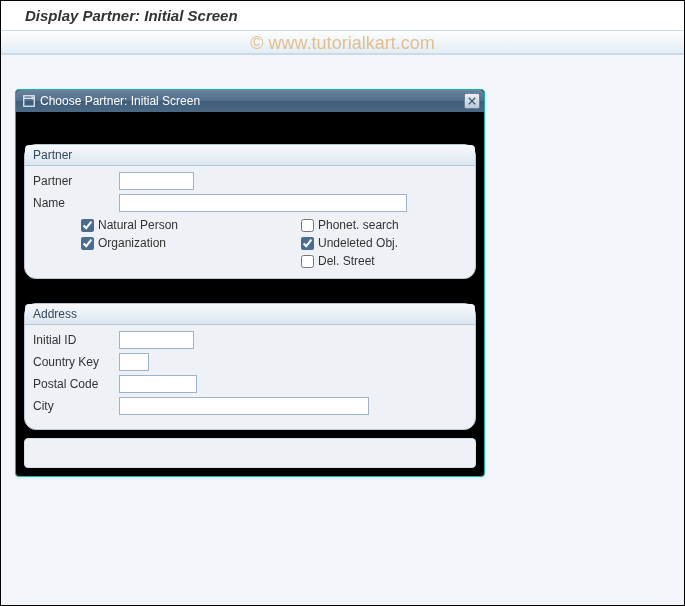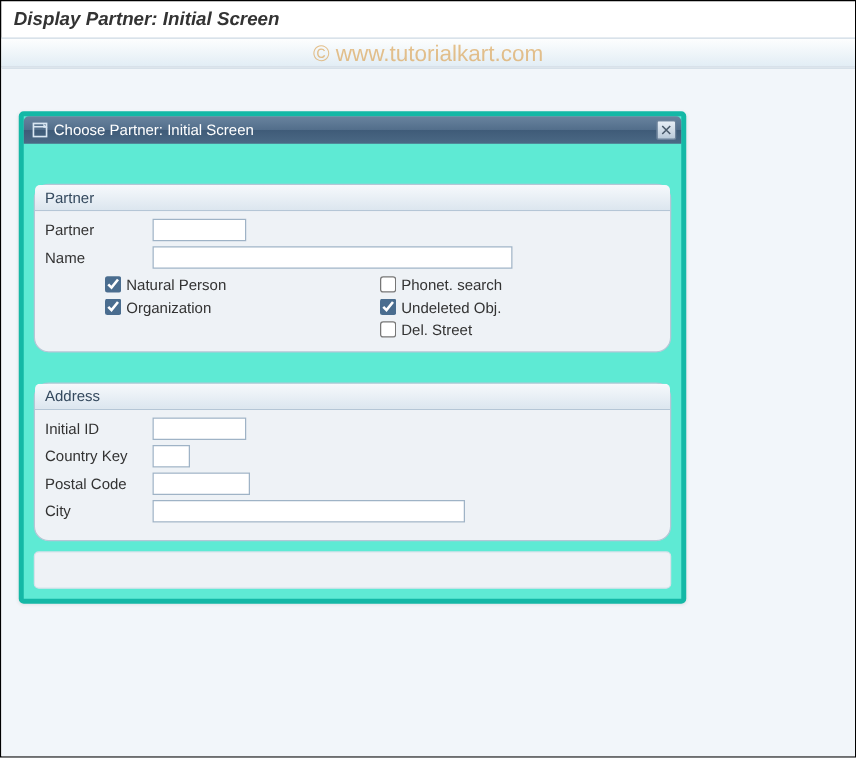--- a/index.html
+++ b/index.html
@@ -10,21 +10,21 @@
     width: 685px;
     height: 606px;
     border: 1px solid #000;
     position: relative;
     overflow: hidden;
   }
   .page-title {
     font-style: italic;
     font-weight: bold;
     font-size: 15px;
-    padding: 6px 10px;
+    padding: 6px 24px;
     color: #333;
   }
   .title-bar-underline {
     height: 24px;
     background: linear-gradient(#fdfefe, #e2edf5);
     border-top: 1px solid #cdd9e3;
     border-bottom: 1px solid #cdd9e3;
   }
   .content-area {
     background: #f2f6fa;
@@ -41,23 +41,23 @@
     font-size: 18px;
     opacity: 0.7;
     pointer-events: none;
     z-index: 50;
     white-space: nowrap;
   }
   .dialog {
     position: absolute;
     left: 14px;
     top: 88px;
-    width: 534px;
-    background: #5eead4;
-    border: 4px solid #14b8a6;
+    width: 470px;
+    background: #000000;
+    border: 1px solid #14b8a6;
     border-radius: 4px;
     box-shadow: 0 1px 3px rgba(0,0,0,0.08);
     z-index: 10;
   }
   .dialog-header {
     height: 22px;
     background: linear-gradient(#69839e, #526e8b 49%, #3f5b78 50%, #4b6985);
     border-top-left-radius: 4px;
     border-top-right-radius: 4px;
     display: flex;
@@ -113,21 +113,21 @@
   .w-tiny { width: 30px; }
   .w-med { width: 78px; }
   .w-long { width: 288px; }
   .w-long2 { width: 250px; }
   .chk-columns {
     display: flex;
     margin-top: 6px;
   }
   .chk-col { display: flex; flex-direction: column; gap: 4px; }
   .chk-col.col1 { width: 220px; }
-  .chk-item { display: flex; align-items: flex-start; gap: 4px; color: #333; font-size: 12px; padding-left: 48px;}
+  .chk-item { display: flex; align-items: flex-end; gap: 4px; color: #333; font-size: 12px; padding-left: 48px;}
   .chk-item input[type="checkbox"]{
     width: 13px; height: 13px;
     accent-color: #4a6d8f;
     cursor: pointer;
   }
   .bottom-spacer {
     height: 30px;
     border: 1px solid #d7e1ea;
     border-radius: 4px;
     margin-top: 4px;

